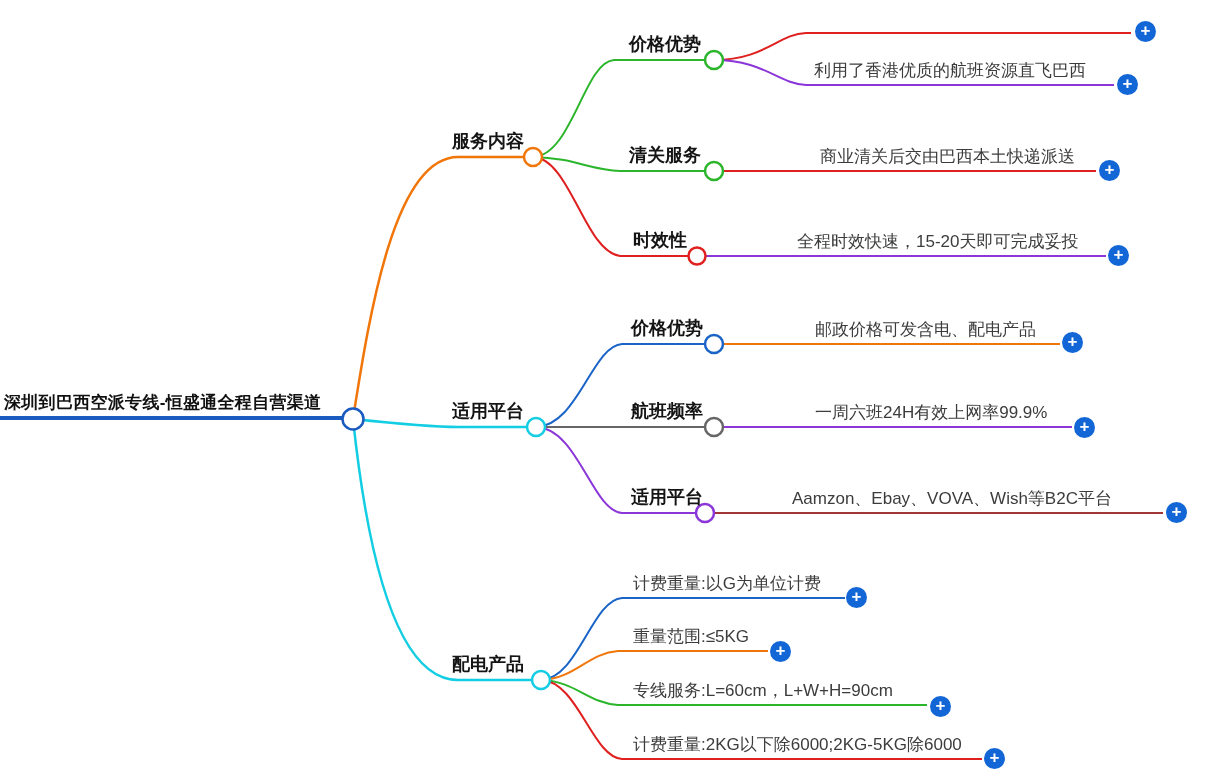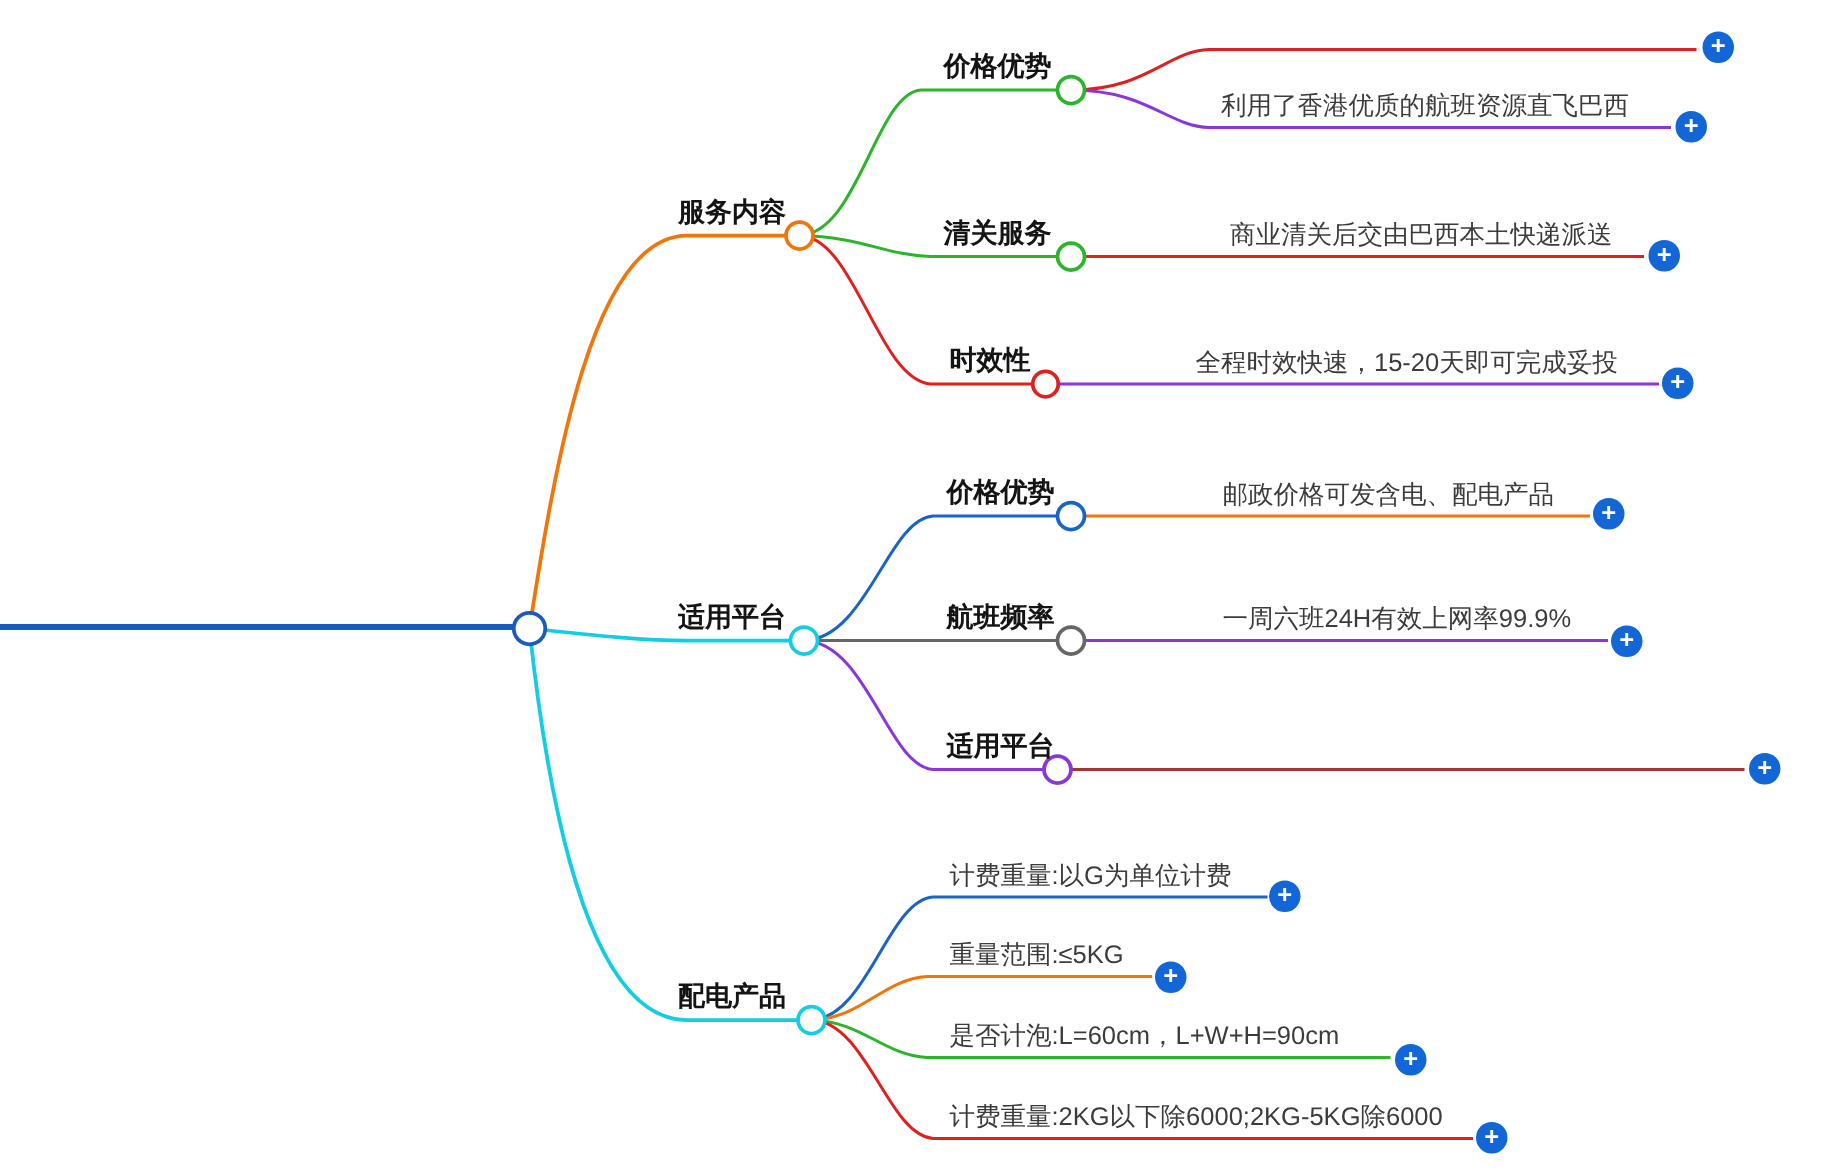--- a/index.html
+++ b/index.html
@@ -59,43 +59,45 @@
     <circle cx="714" cy="60" r="9" fill="#ffffff" stroke="#2bb52b" stroke-width="2.5"></circle>
     <circle cx="714" cy="171" r="9" fill="#ffffff" stroke="#2bb52b" stroke-width="2.5"></circle>
     <circle cx="697" cy="256" r="8.5" fill="#ffffff" stroke="#e01f1f" stroke-width="2.5"></circle>
     <circle cx="536" cy="427" r="9" fill="#ffffff" stroke="#13cde3" stroke-width="2.5"></circle>
     <circle cx="714" cy="344" r="9" fill="#ffffff" stroke="#1a64c8" stroke-width="2.5"></circle>
     <circle cx="714" cy="427" r="9" fill="#ffffff" stroke="#666666" stroke-width="2.5"></circle>
     <circle cx="705" cy="513" r="9" fill="#ffffff" stroke="#8b36d9" stroke-width="2.5"></circle>
     <circle cx="541" cy="680" r="9" fill="#ffffff" stroke="#13cde3" stroke-width="2.5"></circle>
   </svg>
 
+  <div class="lbl root-lbl" style="left:4px;top:392px">深圳到巴西空派专线-恒盛通全程自营渠道</div>
 
   <div class="lbl branch" style="left:452px;top:130px">服务内容</div>
   <div class="lbl branch" style="left:452px;top:400px">适用平台</div>
   <div class="lbl branch" style="left:452px;top:653px">配电产品</div>
 
   <div class="lbl branch" style="left:629px;top:33px">价格优势</div>
   <div class="lbl branch" style="left:629px;top:144px">清关服务</div>
   <div class="lbl branch" style="left:633px;top:229px">时效性</div>
 
   <div class="lbl" style="left:814px;top:60px">利用了香港优质的航班资源直飞巴西</div>
   <div class="lbl" style="left:820px;top:146px">商业清关后交由巴西本土快递派送</div>
   <div class="lbl" style="left:797px;top:231px">全程时效快速，15-20天即可完成妥投</div>
 
   <div class="lbl branch" style="left:631px;top:317px">价格优势</div>
   <div class="lbl branch" style="left:631px;top:400px">航班频率</div>
   <div class="lbl branch" style="left:631px;top:486px">适用平台</div>
 
   <div class="lbl" style="left:815px;top:319px">邮政价格可发含电、配电产品</div>
   <div class="lbl" style="left:815px;top:402px">一周六班24H有效上网率99.9%</div>
+  <div class="lbl" style="left:792px;top:488px">Aamzon、Ebay、VOVA、Wish等B2C平台</div>
 
   <div class="lbl" style="left:633px;top:573px">计费重量:以G为单位计费</div>
   <div class="lbl" style="left:633px;top:626px">重量范围:≤5KG</div>
-  <div class="lbl" style="left:633px;top:680px">是否计泡:L=60cm，L+W+H=90cm</div>
+  <div class="lbl" style="left:633px;top:680px">专线服务:L=60cm，L+W+H=90cm</div>
   <div class="lbl" style="left:633px;top:734px">计费重量:2KG以下除6000;2KG-5KG除6000</div>
 
   <div class="plus" style="left:1135px;top:21px">+</div>
   <div class="plus" style="left:1117px;top:74px">+</div>
   <div class="plus" style="left:1099px;top:160px">+</div>
   <div class="plus" style="left:1108px;top:245px">+</div>
   <div class="plus" style="left:1062px;top:332px">+</div>
   <div class="plus" style="left:1074px;top:417px">+</div>
   <div class="plus" style="left:1166px;top:502px">+</div>
   <div class="plus" style="left:846px;top:587px">+</div>

